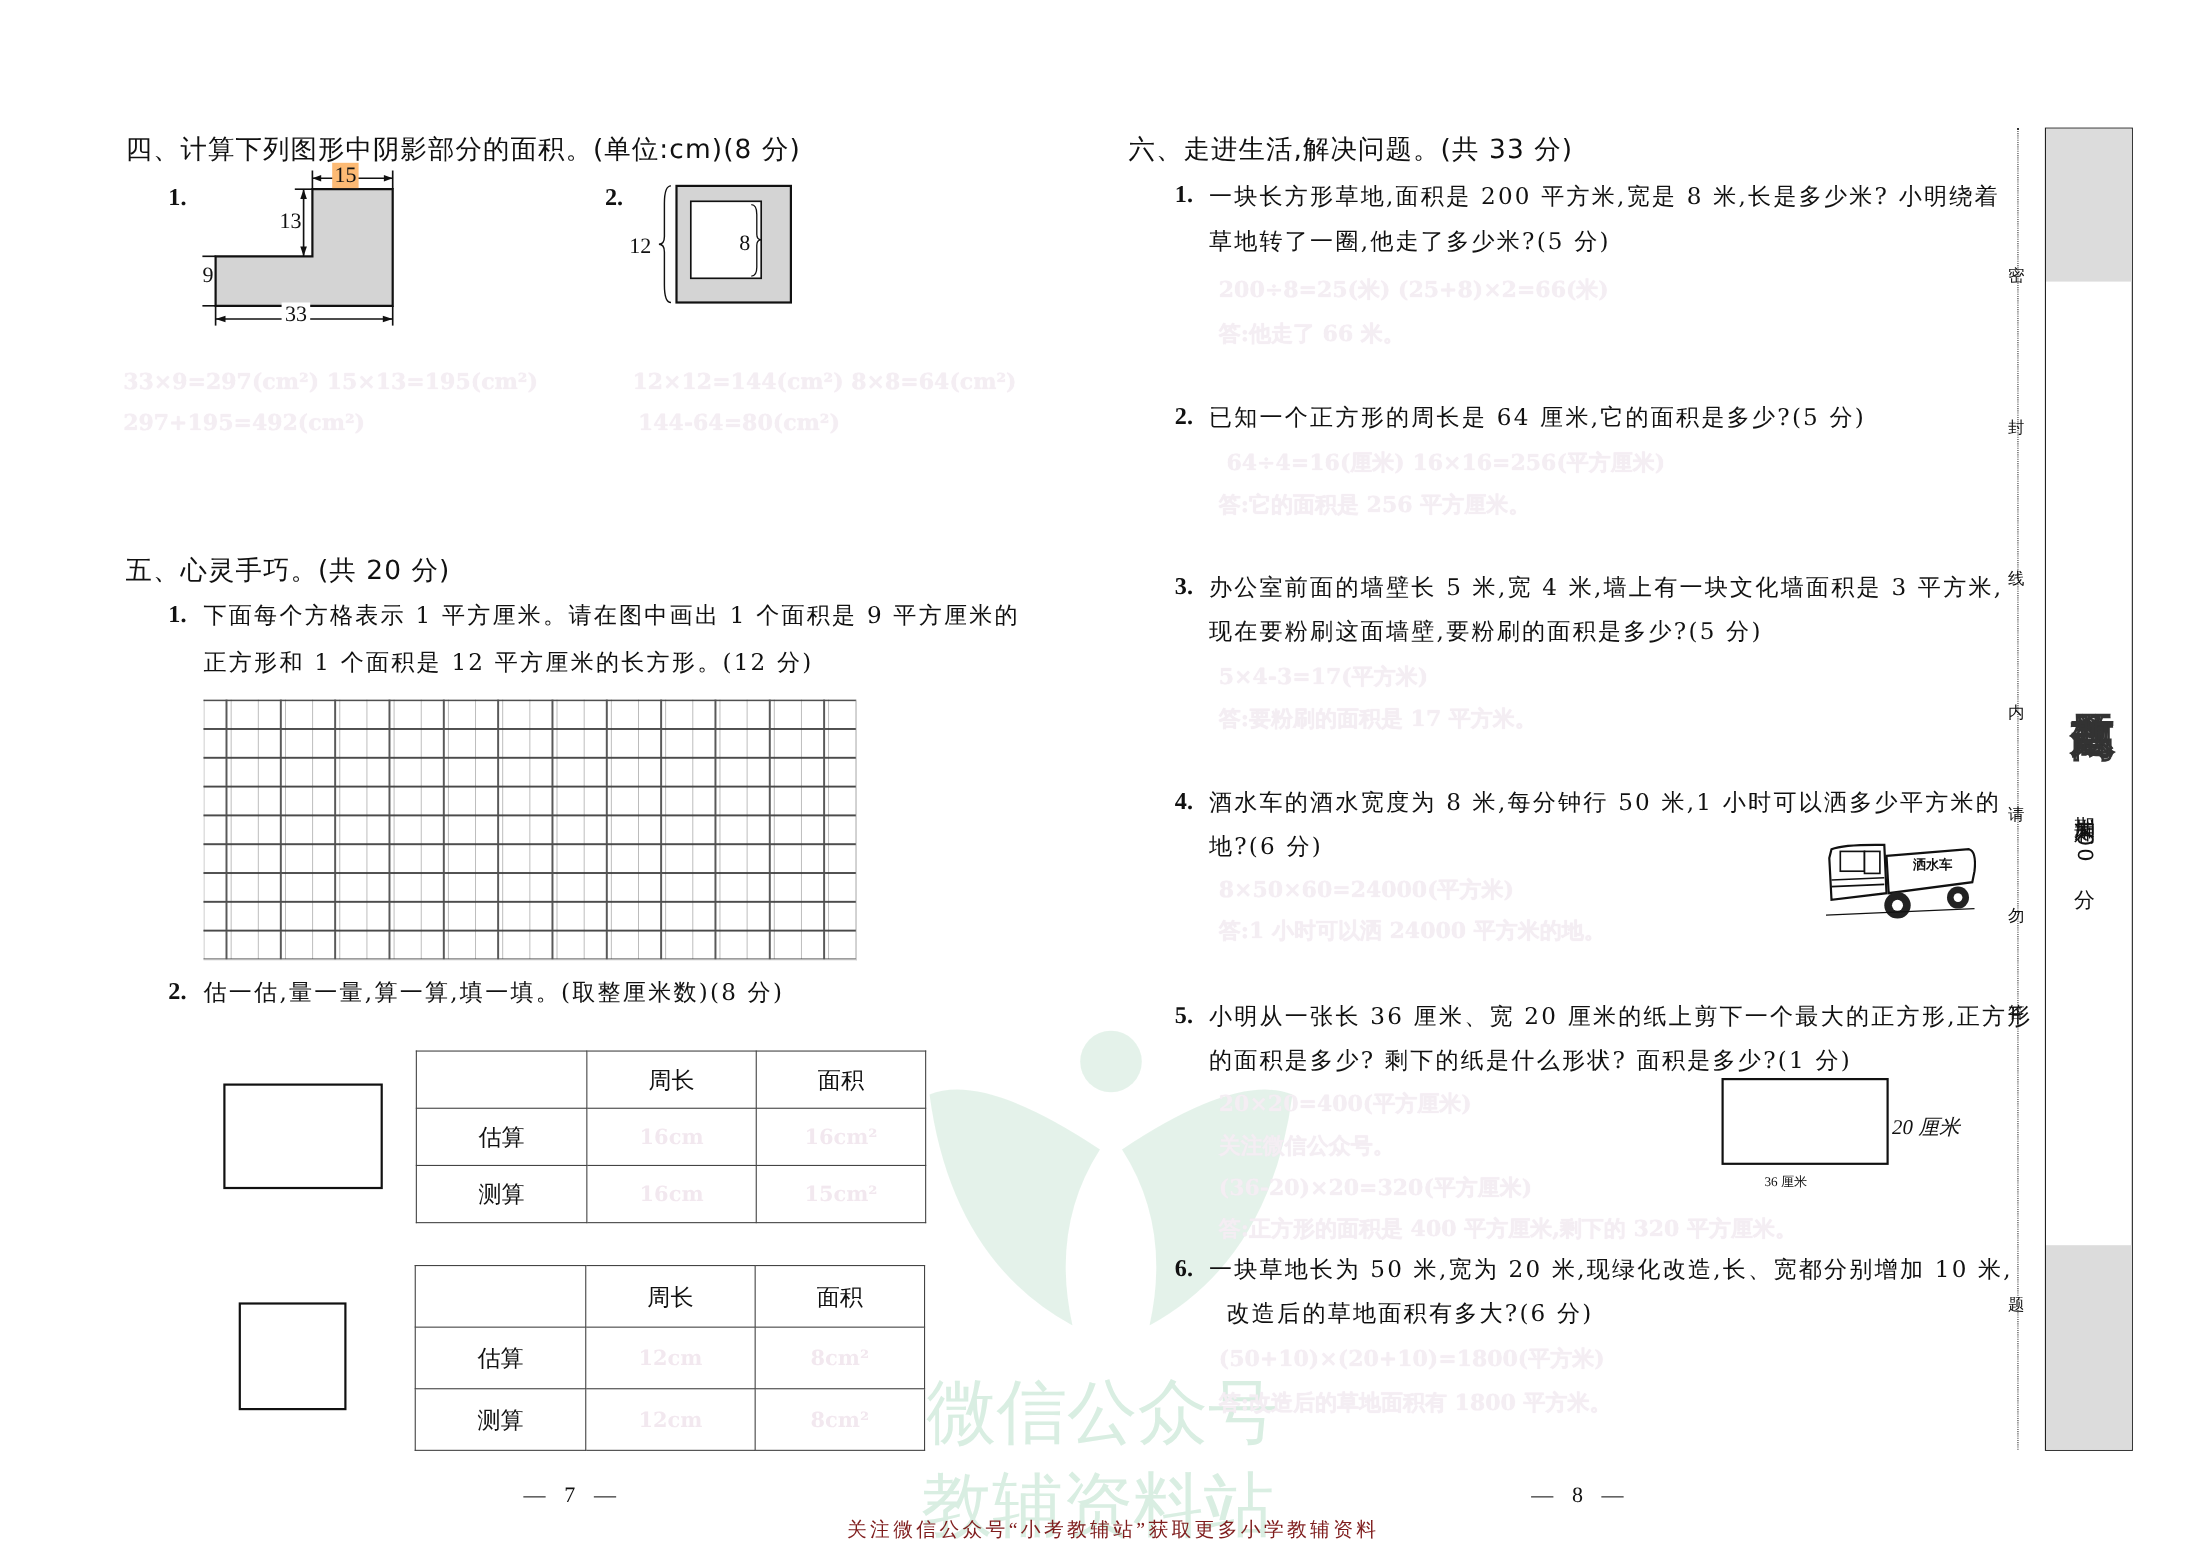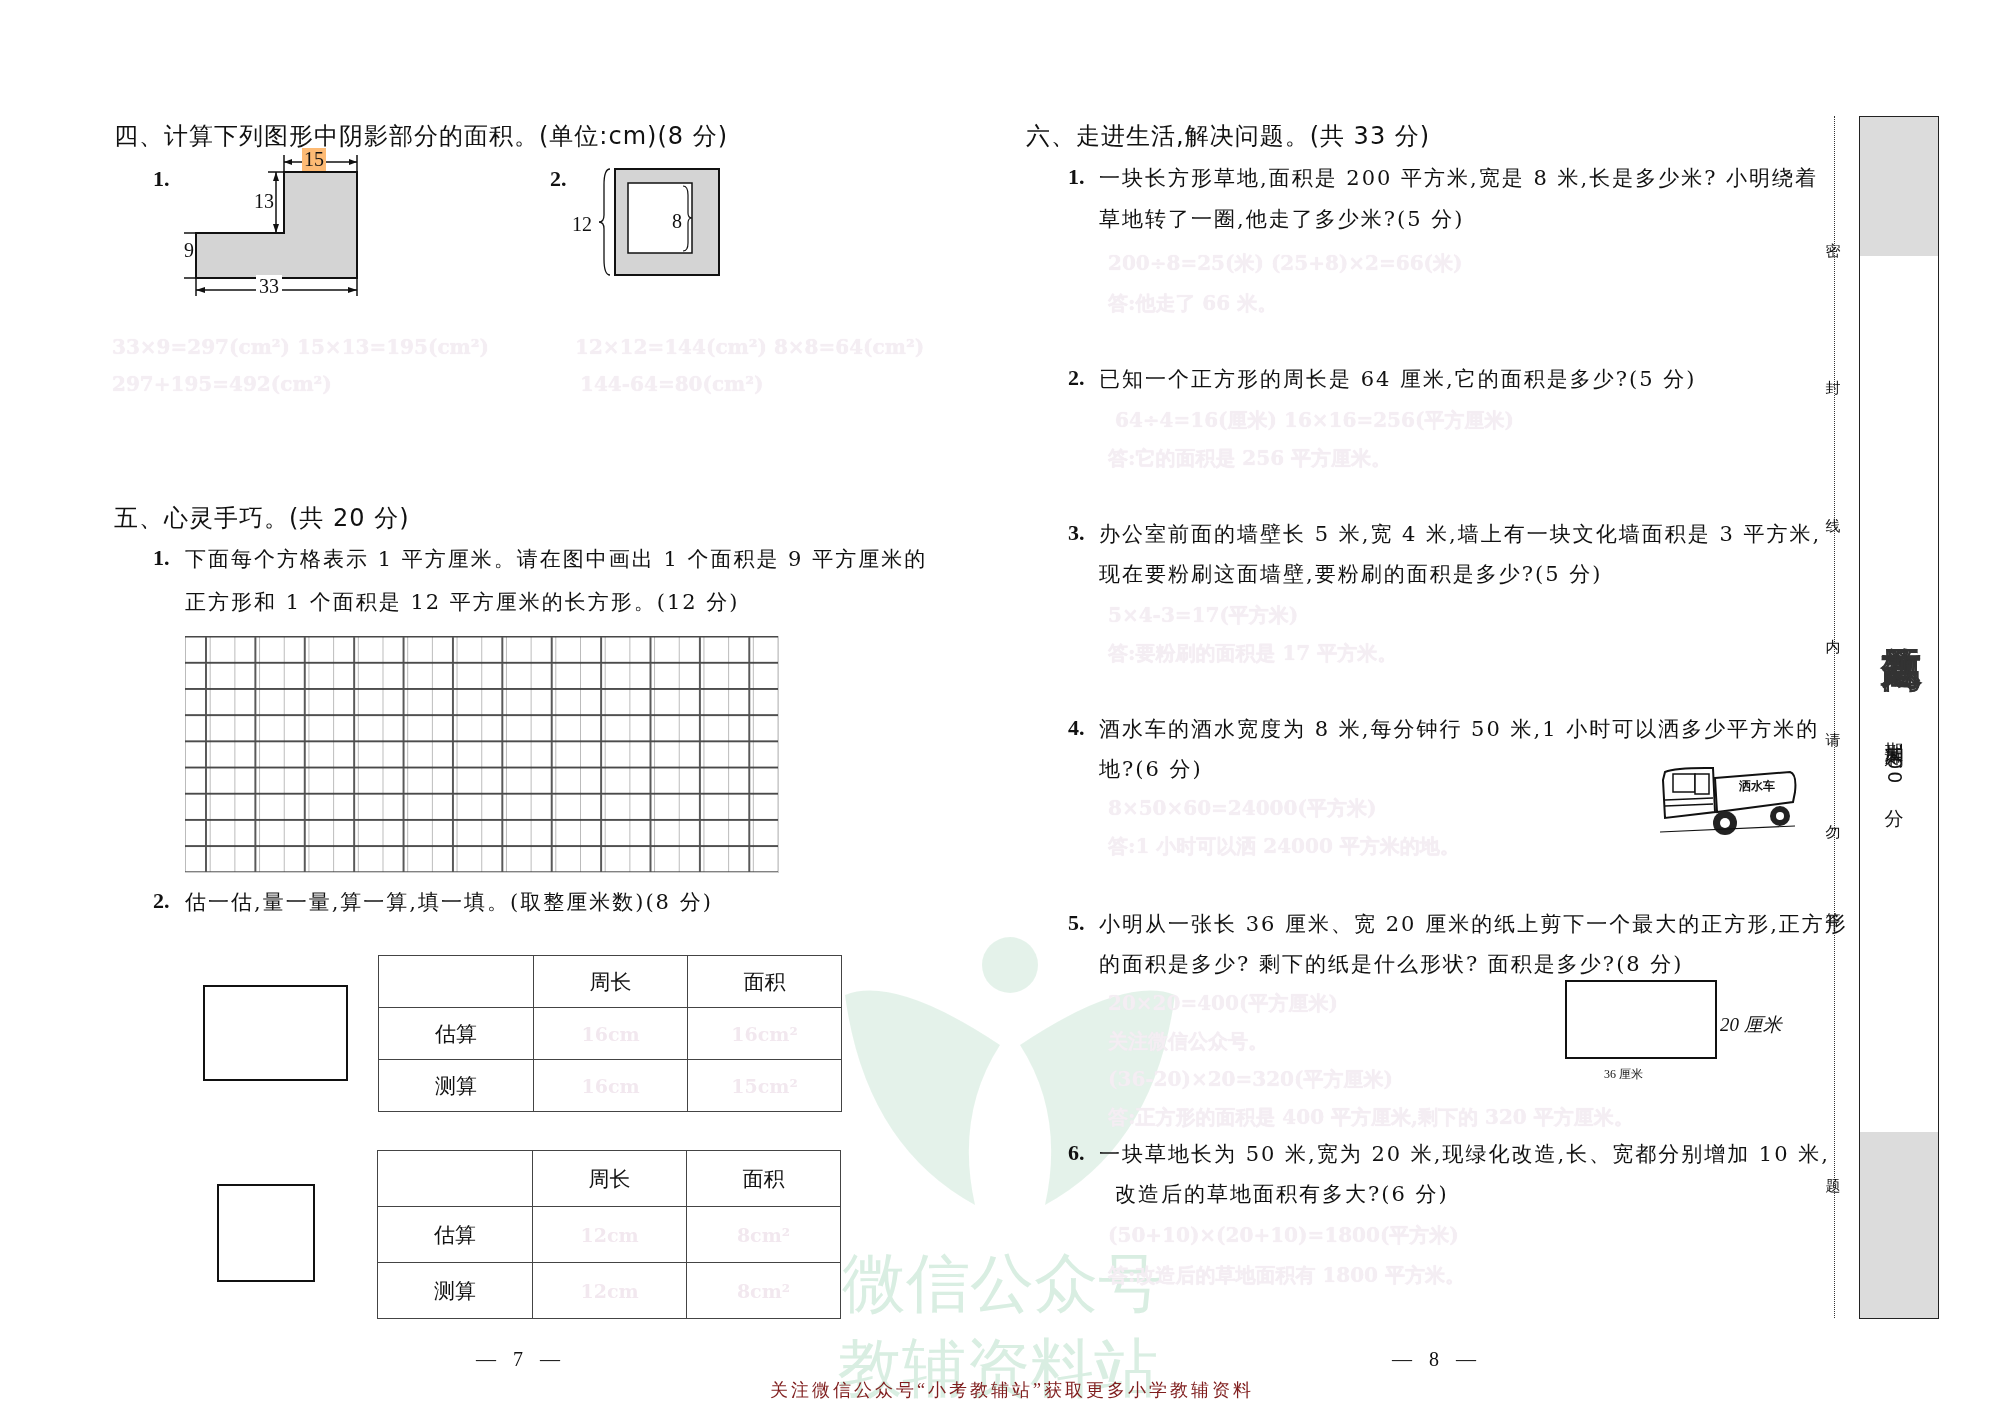--- a/index.html
+++ b/index.html
@@ -189,21 +189,21 @@
     <text x="84" y="30" font-size="12" font-weight="bold" fill="#111" font-family="DejaVu Sans, sans-serif">洒水车</text>
     <circle cx="70" cy="63" r="12" fill="#222"></circle>
       <circle cx="70" cy="63" r="5" fill="#fff"></circle>
     <circle cx="125" cy="56" r="10" fill="#222"></circle>
       <circle cx="125" cy="56" r="4" fill="#fff"></circle>
     <line x1="5" y1="72" x2="140" y2="66" stroke="#111" stroke-width="1.2"></line>
   </svg>
 
   <div class="abs qnum" style="left:1068px;top:910px;">5.</div>
   <div class="abs qtext" style="left:1099px;top:910px;">小明从一张长 36 厘米、宽 20 厘米的纸上剪下一个最大的正方形,正方形</div>
-  <div class="abs qtext" style="left:1099px;top:950px;">的面积是多少? 剩下的纸是什么形状? 面积是多少?(8 分)</div>
+  <div class="abs qtext" style="left:1099px;top:950px;">的面积是多少? 剩下的纸是什么形状? 面积是多少?(1 分)</div>
   <div class="abs ans" style="left:1108px;top:990px;">20×20=400(平方厘米)</div>
   <div class="abs ans" style="left:1108px;top:1028px;">关注微信公众号。</div>
   <div class="abs ans" style="left:1108px;top:1066px;">(36-20)×20=320(平方厘米)</div>
   <div class="abs ans" style="left:1108px;top:1104px;">答:正方形的面积是 400 平方厘米,剩下的 320 平方厘米。</div>
   <div class="box" style="left:1565px;top:980px;width:148px;height:75px;border-width:2px;"></div>
   <div class="abs dim" style="left:1720px;top:1012px;font-size:19px;font-style:italic;">20 厘米</div>
   <div class="abs dim" style="left:1604px;top:1066px;font-size:12px;">36 厘米</div>
 
   <div class="abs qnum" style="left:1068px;top:1140px;">6.</div>
   <div class="abs qtext" style="left:1099px;top:1140px;">一块草地长为 50 米,宽为 20 米,现绿化改造,长、宽都分别增加 10 米,</div>

